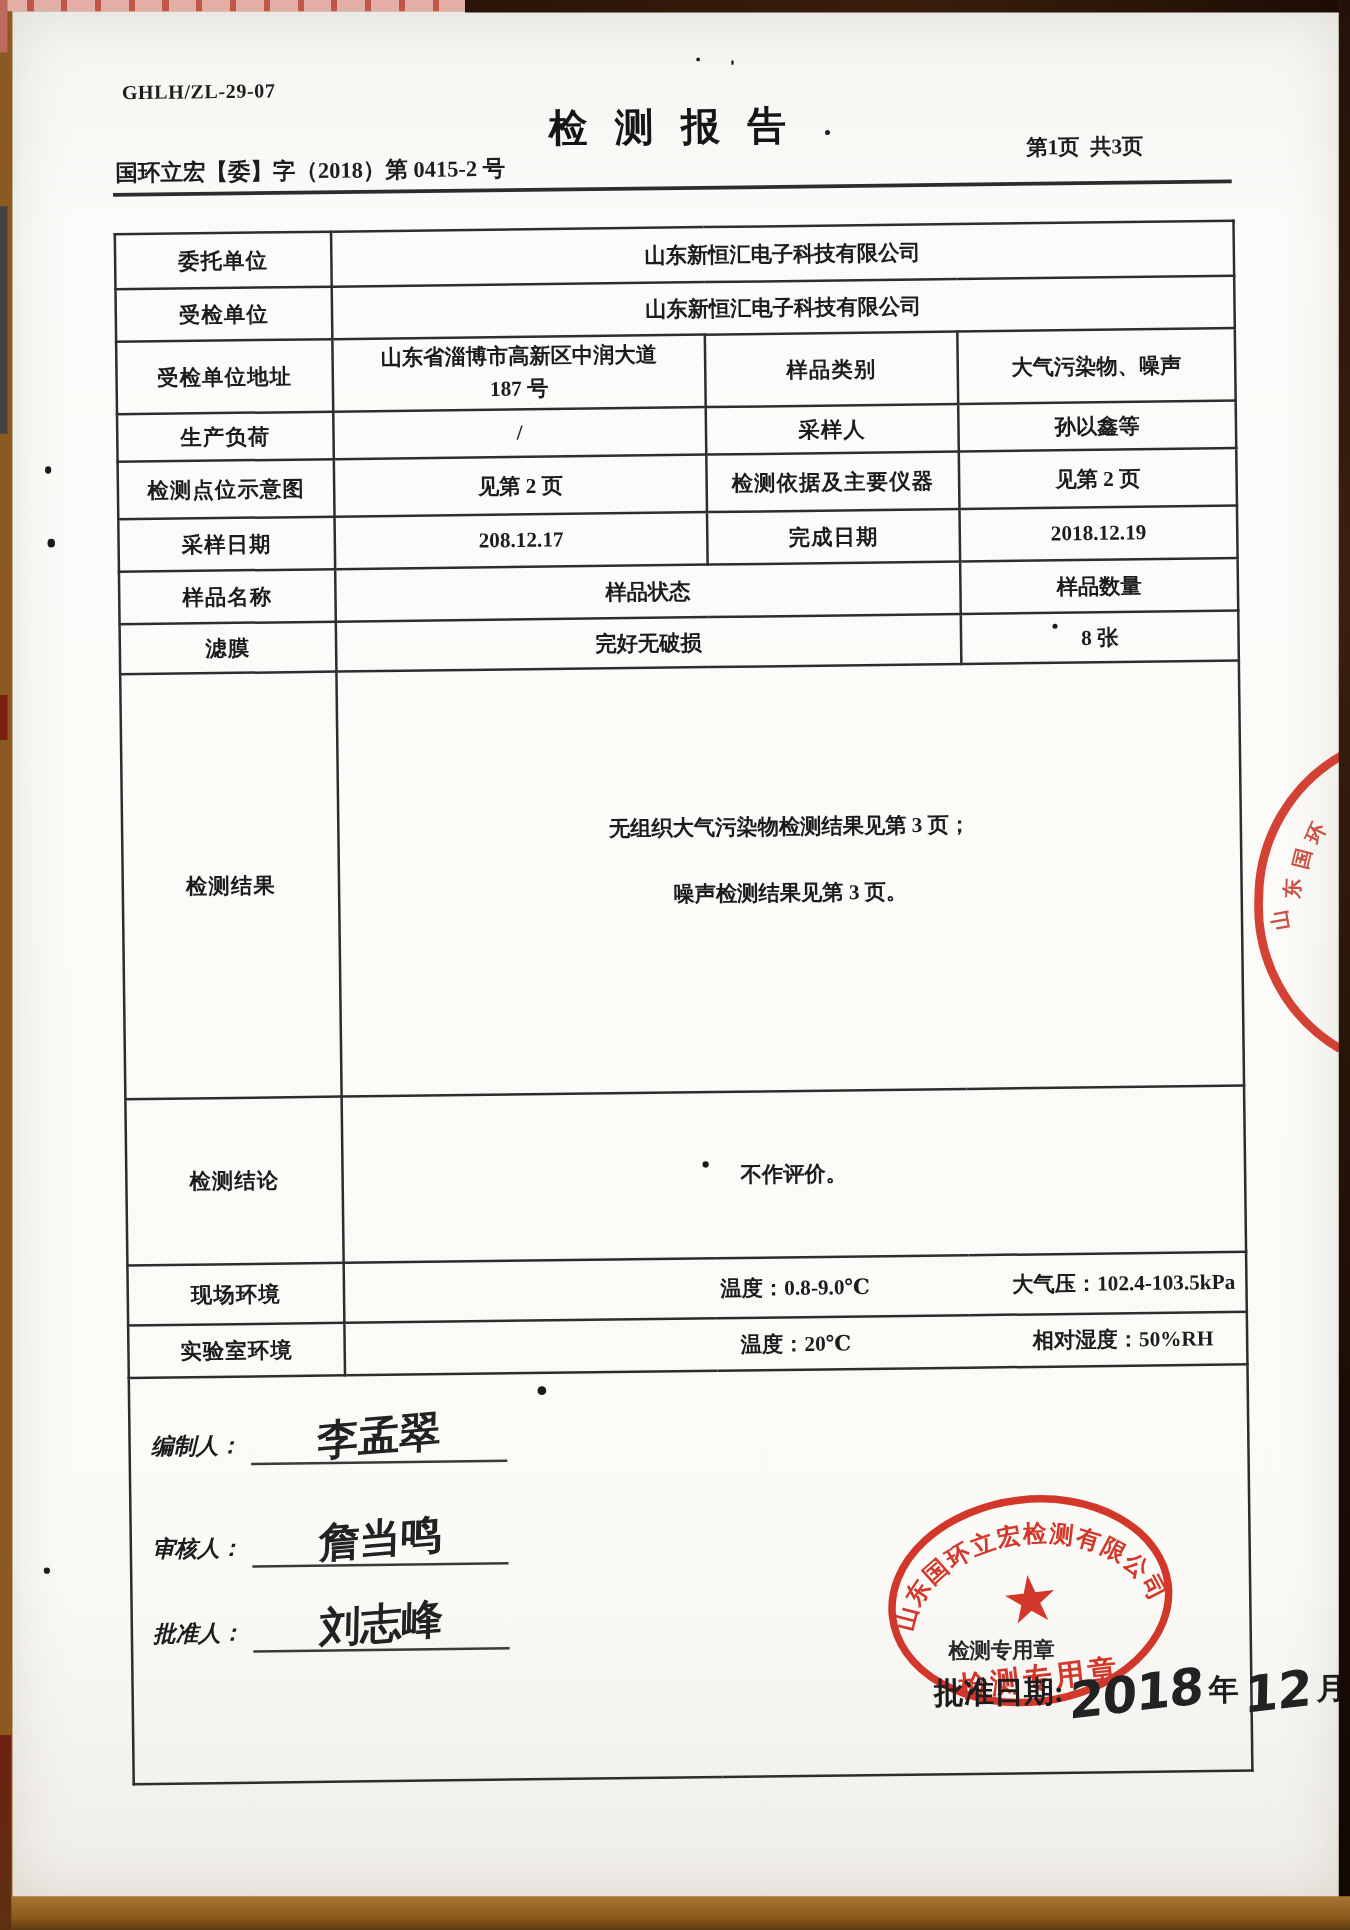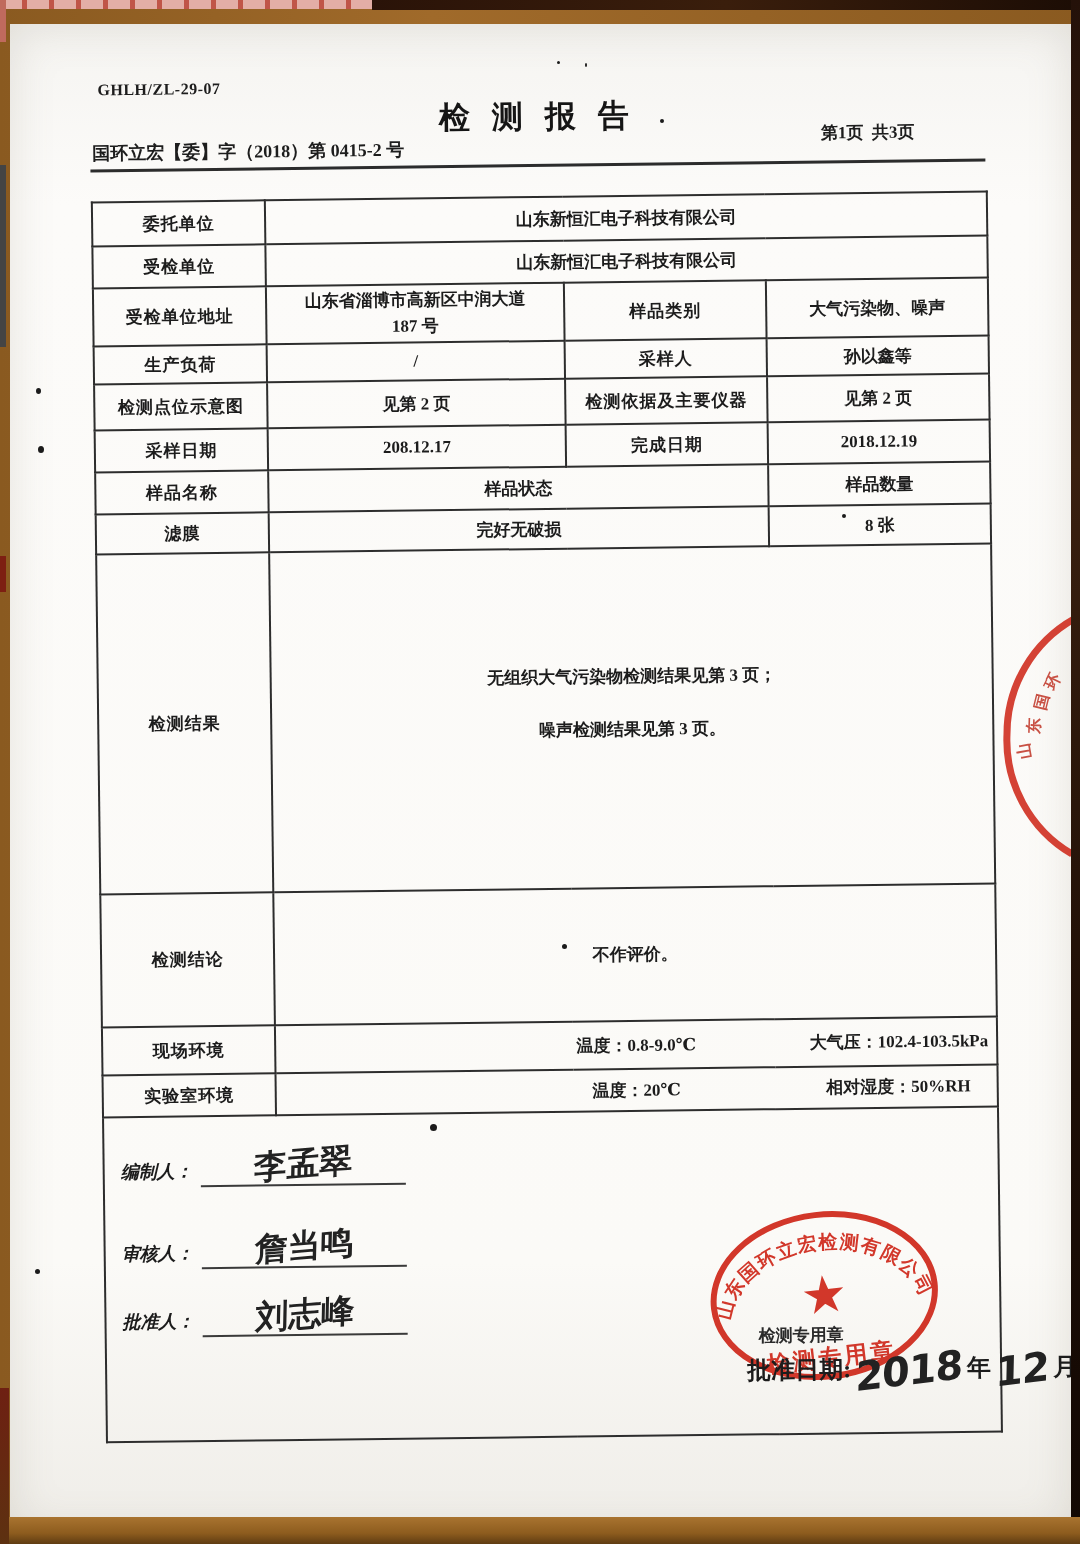--- a/index.html
+++ b/index.html
@@ -20,21 +20,21 @@
     background:linear-gradient(180deg,#241109,#3a200f 30%,#1d0e06 70%,#120803); }
   .strip-bottom { left:0; bottom:0; width:1080px; height:27px;
     background:linear-gradient(180deg,#a97430,#8d5c1e 60%,#5f3c12); }
   .strip-left-a { left:0; top:0;  width:6px; height:42px;  background:#c06a5d; }
   .strip-left-b { left:0; top:165px; width:6px; height:182px; background:#444; }
   .strip-left-c { left:0; top:556px; width:6px; height:36px; background:#7d1f12; }
   .strip-left-d { left:0; top:1388px; width:9px; height:156px;
     background:linear-gradient(180deg,#6e2012,#5d3110); }
 
   
-  .paper { position:absolute; left:10px; top:24px; width:1062px; height:1510px; z-index:1;
+  .paper { position:absolute; left:10px; top:9px; width:1062px; height:1510px; z-index:1;
     background:linear-gradient(180deg,#f5f4f1,#fcfbf9 12%,#fbfaf7 82%,#efede8);
     box-shadow: inset 0 0 45px rgba(120,110,90,.18); }
   .content { position:absolute; inset:0; transform:rotate(-0.7deg); transform-origin:50% 45%; }
 
   .doc-code { position:absolute; left:95px; top:52px; font-size:16px; font-weight:bold;
     letter-spacing:.5px; }
   .doc-title { position:absolute; left:0; top:72px; width:1062px; text-align:center;
     font-size:31px; font-weight:bold; letter-spacing:22px; text-indent:22px; color:#151515; }
   .report-no { position:absolute; left:89px; top:112px; font-size:18px; font-weight:600; }
   .page-indicator { position:absolute; left:818px; top:101px; font-size:17px; font-weight:600;

